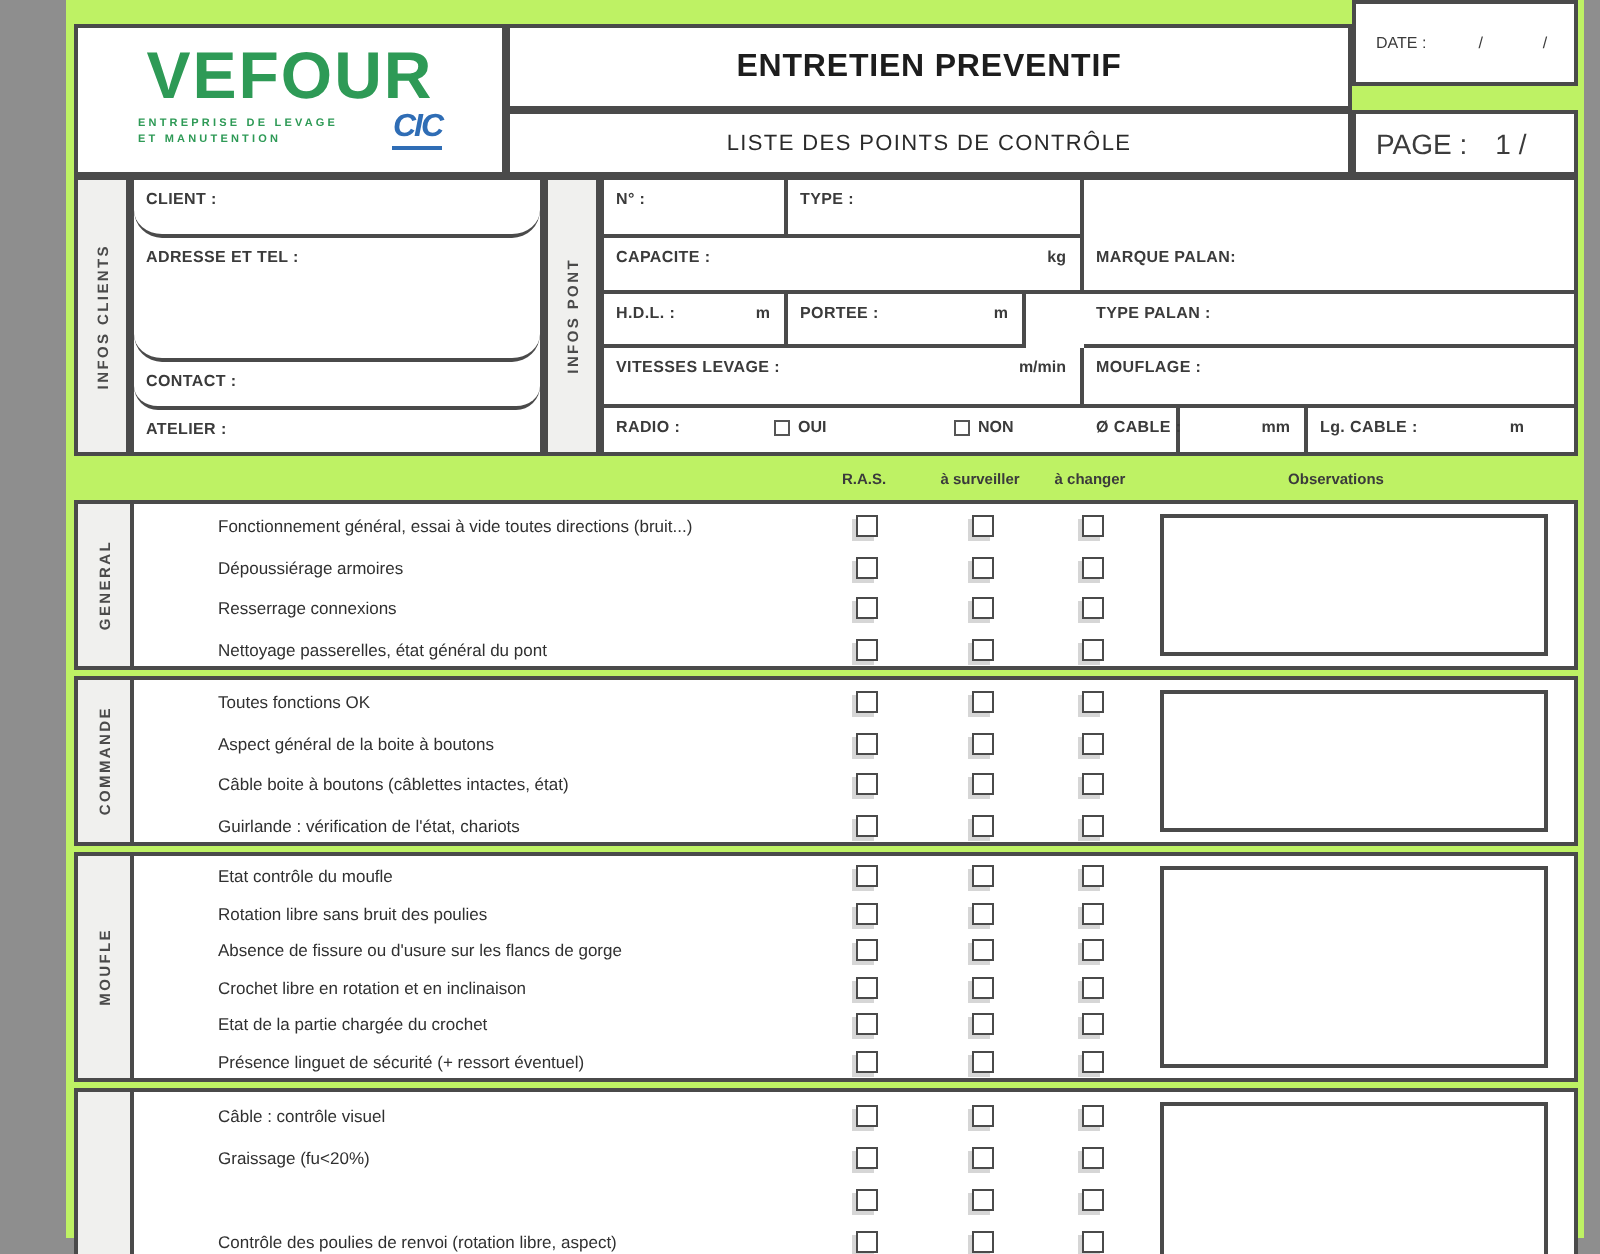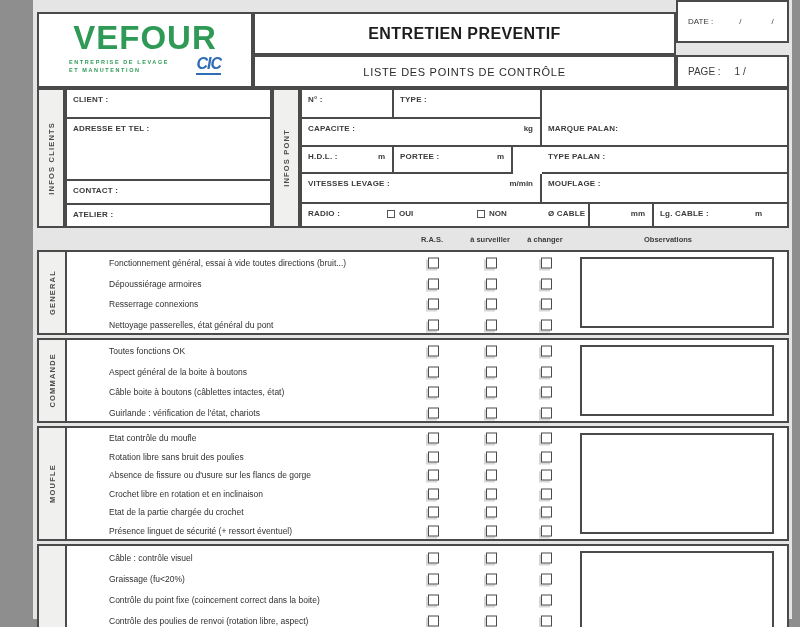--- a/index.html
+++ b/index.html
@@ -1,20 +1,20 @@
 <!DOCTYPE html>
 <html><head>
 <meta charset="utf-8">
 <style>
   * { box-sizing: border-box; margin: 0; padding: 0; }
   html,body { background:#fff; }
   #stage {
     position: relative;
     width: 800px; height: 627px;
-    background: #e5e5e5;
+    background: #bef264;
     overflow: hidden;
     font-family: "Liberation Sans", sans-serif;
     color: #3b3b3b;
   }
   .grayband { position:absolute; background:#8e8e8e; }
   .band-left  { left:0; top:0; width:33px; height:627px; }
   .band-right { left:792px; top:0; width:8px; height:627px; }
   .band-bottom{ left:0; top:619px; width:800px; height:8px; }
 
   .cell { position:absolute; border:2px solid #4a4a4a; background:#fff; }
@@ -31,32 +31,32 @@
              padding-bottom:1px; line-height:1; }
   .title-cell { left:253px; top:12px; width:423px; height:43px; display:flex;
                 align-items:center; justify-content:center; }
   .title-text { font-size:16px; font-weight:bold; letter-spacing:.4px; color:#1d1d1d; }
   .subtitle-cell { left:253px; top:55px; width:423px; height:33px; display:flex;
                    align-items:center; justify-content:center; }
   .subtitle-text { font-size:11px; font-weight:500; letter-spacing:.7px; color:#2a2a2a; }
   .date-cell { left:676px; top:0; width:113px; height:43px; display:flex;
                align-items:center; padding:0 10px; font-size:8px; }
   .page-cell { left:676px; top:55px; width:113px; height:33px; display:flex;
-               align-items:center; padding:0 10px; font-size:10px; }
+               align-items:center; padding:0 10px; font-size:14px; }
   .slash1 { margin-left:26px; } .slash2 { margin-left:30px; }
   .pageval { margin-left:14px; }
 
   
   .vcol { display:flex; align-items:center; justify-content:center; }
   .vtext { writing-mode:vertical-rl; transform:rotate(180deg);
            font-size:7.5px; font-weight:600; letter-spacing:1.2px; color:#4a4a4a;
            white-space:nowrap; }
   .clients-col { left:37px; top:88px; width:28px; height:140px; }
   .clients-grid { left:65px; top:88px; width:207px; height:140px; }
-  .crow-info { position:relative; border-bottom:2px solid #4a4a4a; }
+  .crow-info { position:relative; border-bottom:2px solid #4a4a4a;border-radius:14px; }
   .crow-info:last-child { border-bottom:none; }
   .flabel { position:absolute; left:6px; top:5px; font-size:8px; font-weight:600;
             letter-spacing:.2px; color:#3b3b3b; }
   .pont-col { left:272px; top:88px; width:28px; height:140px; }
   .pont-grid { left:300px; top:88px; width:489px; height:140px; }
   .pcell { position:absolute; }
   .br { border-right:2px solid #4a4a4a; } .bb { border-bottom:2px solid #4a4a4a; }
   .unit { position:absolute; right:7px; top:5px; font-size:8px; font-weight:600; }
   .minibox { display:inline-block; width:8px; height:8px; border:1.5px solid #555;
              background:#fff; vertical-align:middle; margin-right:4px; }
@@ -317,21 +317,20 @@
         <div class="cbx cb2"></div>
         <div class="cbx cb3"></div>
       </div>
         <div class="crow">
         <div class="ctext">Graissage (fu&lt;20%)</div>
         <div class="cbx cb1"></div>
         <div class="cbx cb2"></div>
         <div class="cbx cb3"></div>
       </div>
         <div class="crow">
-        <div class="ctext">Contrôle du point fixe (coincement correct dans la boite)</div>
         <div class="cbx cb1"></div>
         <div class="cbx cb2"></div>
         <div class="cbx cb3"></div>
       </div>
         <div class="crow">
         <div class="ctext">Contrôle des poulies de renvoi (rotation libre, aspect)</div>
         <div class="cbx cb1"></div>
         <div class="cbx cb2"></div>
         <div class="cbx cb3"></div>
       </div>

